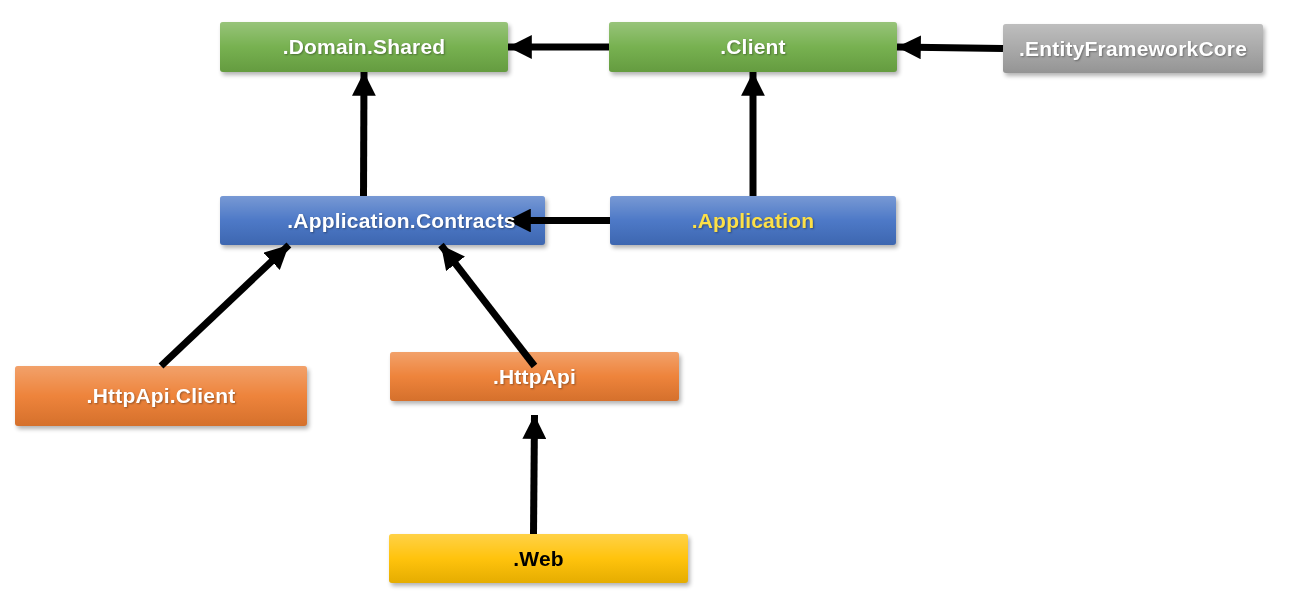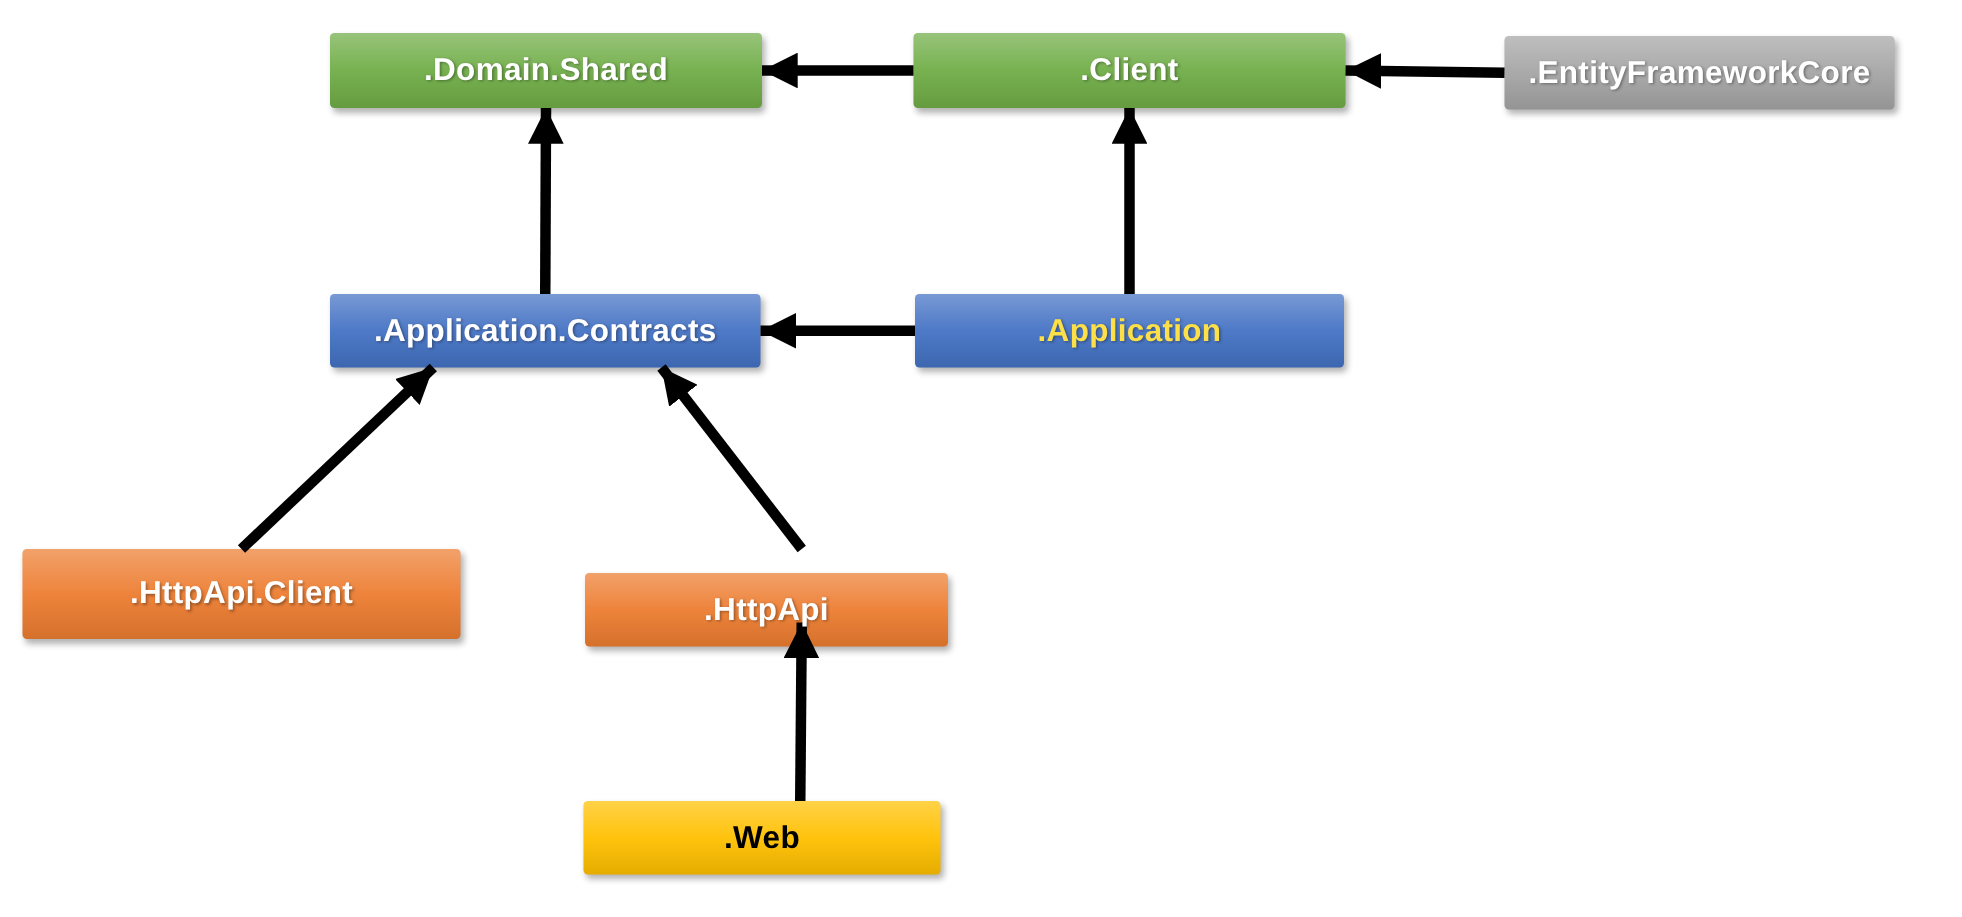--- a/index.html
+++ b/index.html
@@ -40,25 +40,25 @@
     text-shadow: 1px 1px 2px rgba(0,0,0,0.35);
     letter-spacing: 0.2px;
     white-space: nowrap;
   }
   .node.dark-text .label { text-shadow: none; }
 
   
   .n-domain-shared          { left: 220px;  top: 22px;  width: 288px; height: 50px; align-items: center; }
   .n-domain                 { left: 609px;  top: 22px;  width: 288px; height: 50px; }
   .n-entity-framework-core  { left: 1003px; top: 24px;  width: 260px; height: 49px; }
-  .n-application-contracts  { left: 220px;  top: 196px; width: 287px; height: 49px; }
+  .n-application-contracts  { left: 220px;  top: 196px; width: 287px; height: 49px; padding-left: 38px; }
   .n-application            { left: 610px;  top: 196px; width: 286px; height: 49px; }
   .n-httpapi-client         { left: 15px;   top: 366px; width: 292px; height: 60px; }
-  .n-httpapi                { left: 390px;  top: 382px; width: 242px; height: 49px; }
-  .n-web                    { left: 389px;  top: 534px; width: 238px; height: 49px; }
+  .n-httpapi                { left: 390px;  top: 352px; width: 289px; height: 49px; }
+  .n-web                    { left: 389px;  top: 534px; width: 299px; height: 49px; }
 
   #edges {
     position: absolute;
     left: 0; top: 0;
     pointer-events: none;
   }
   #edges line { stroke-width: 7px; }
 </style>
 </head>
 <body>

